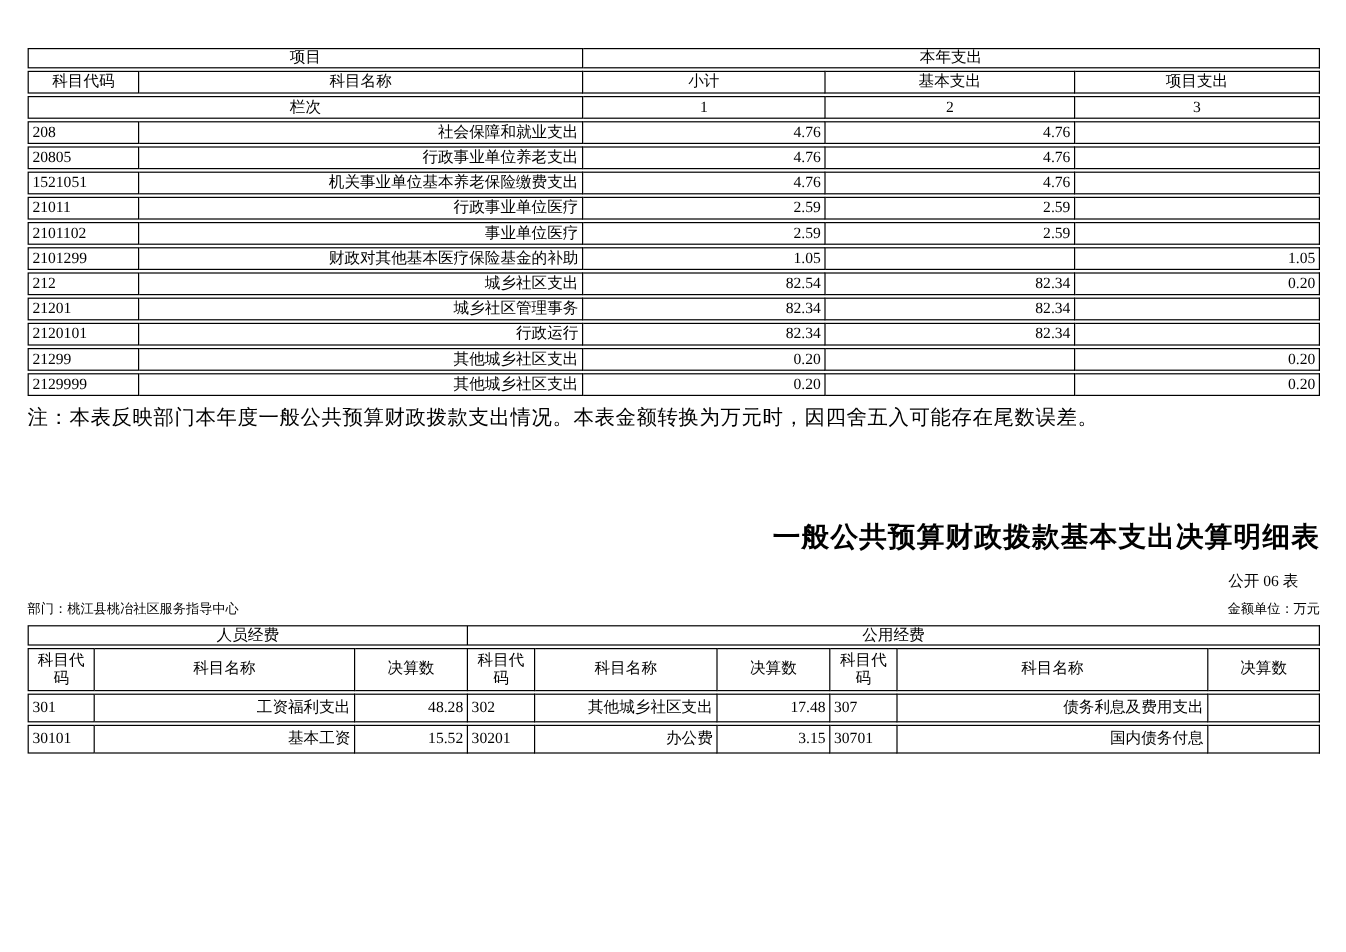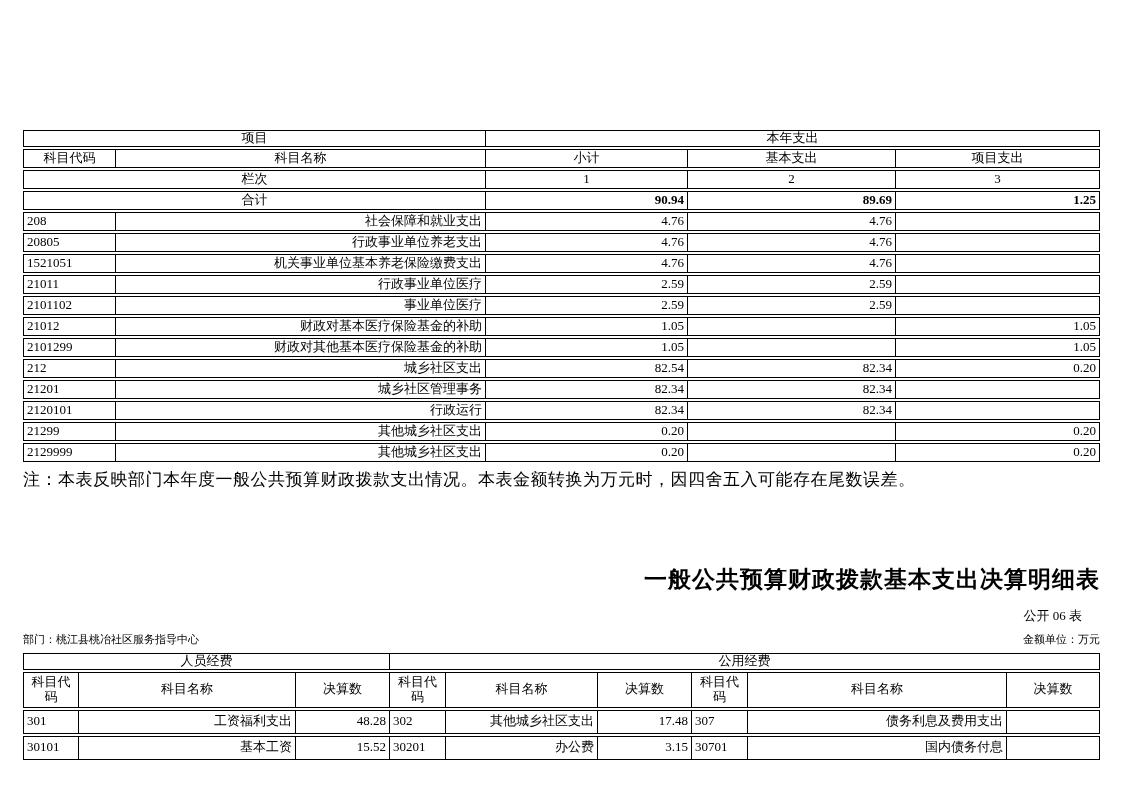--- a/index.html
+++ b/index.html
@@ -2,21 +2,21 @@
 <html><head>
 <meta charset="utf-8">
 <style>
   * { box-sizing: border-box; }
   html,body { margin:0; padding:0; }
   body {
     width:1122px; height:793px; background:#ffffff; color:#000;
     font-family:"Liberation Serif","DejaVu Serif",serif;
     font-size:13px; overflow:hidden;
   }
-  .page { padding:104px 22px 0 23px;margin-top:24px; }
+  .page { padding:38px 22px 0 23px; }
 
   table.grid {
     border-collapse:separate; border-spacing:0 2px;
     table-layout:fixed; width:1077px;
   }
   .grid td {
     border:1px solid #000; border-left:none;
     height:19px; padding:0 3px;
     overflow:hidden; white-space:nowrap;
     font-size:13px; line-height:1.15; vertical-align:middle;
@@ -81,26 +81,20 @@
       <td class="c">小计</td>
       <td class="c">基本支出</td>
       <td class="c">项目支出</td>
     </tr>
     <tr>
       <td colspan="2" class="c">栏次</td>
       <td class="c">1</td>
       <td class="c">2</td>
       <td class="c">3</td>
     </tr>
-    <tr>
-      <td colspan="2" class="c">合计</td>
-      <td class="n b">90.94</td>
-      <td class="n b">89.69</td>
-      <td class="n b">1.25</td>
-    </tr>
     </tbody>
       <tbody>
         <tr>
           <td class="code">208</td>
           <td class="name">社会保障和就业支出</td>
           <td class="n">4.76</td>
           <td class="n">4.76</td>
           <td class="n"></td>
         </tr>
         <tr>
@@ -123,27 +117,20 @@
           <td class="n">2.59</td>
           <td class="n">2.59</td>
           <td class="n"></td>
         </tr>
         <tr>
           <td class="code">2101102</td>
           <td class="name">事业单位医疗</td>
           <td class="n">2.59</td>
           <td class="n">2.59</td>
           <td class="n"></td>
-        </tr>
-        <tr>
-          <td class="code">21012</td>
-          <td class="name">财政对基本医疗保险基金的补助</td>
-          <td class="n">1.05</td>
-          <td class="n"></td>
-          <td class="n">1.05</td>
         </tr>
         <tr>
           <td class="code">2101299</td>
           <td class="name">财政对其他基本医疗保险基金的补助</td>
           <td class="n">1.05</td>
           <td class="n"></td>
           <td class="n">1.05</td>
         </tr>
         <tr>
           <td class="code">212</td>

